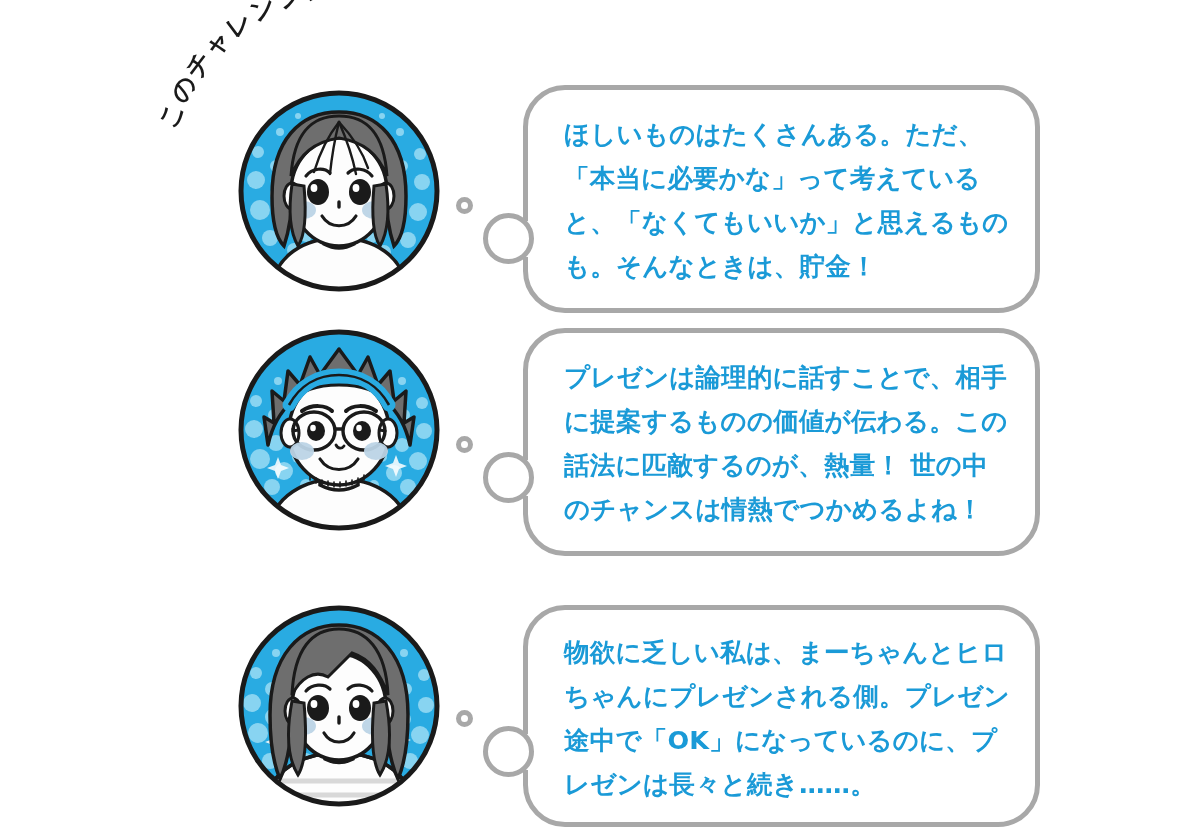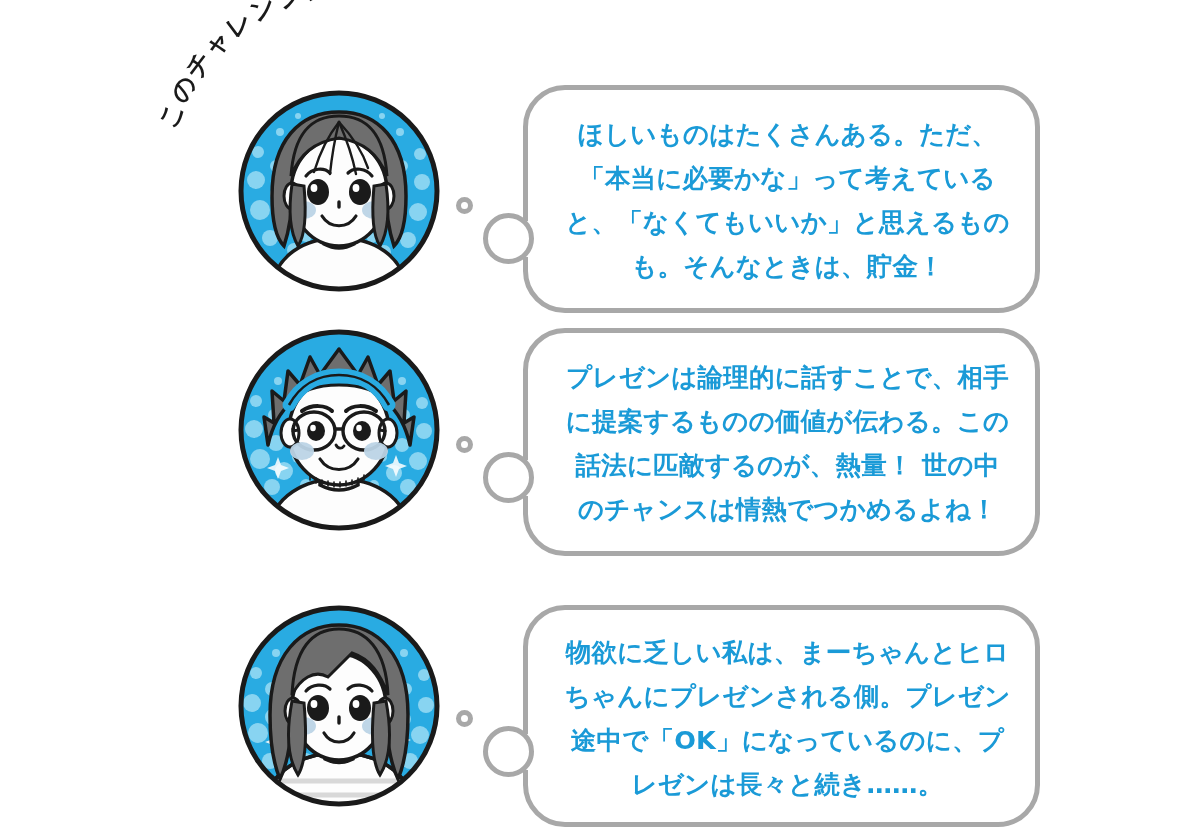--- a/index.html
+++ b/index.html
@@ -108,21 +108,21 @@
   .row-3 .bubble { top: 5px;  width: 517px; height: 222px; }
 
   .bubble-text {
     font-family: "DejaVu Sans", "Liberation Sans", sans-serif;
     font-size: 25.5px;
     font-weight: 700;
     line-height: 44px;
     color: #1a9ad7;
     letter-spacing: 0.2px;
     padding: 22px 24px 0 36px;
-    text-align: center;
+    text-align: left;
     word-break: break-all;
   }
   .row-3 .bubble-text { padding-top: 20px; }
 </style>
 </head>
 <body>
 
 <svg class="heading-arc" viewBox="0 0 420 150">
   <defs>
     <path id="arcpath" d="M 20,150 A 195,195 0 0 1 395,120" fill="none"></path>

